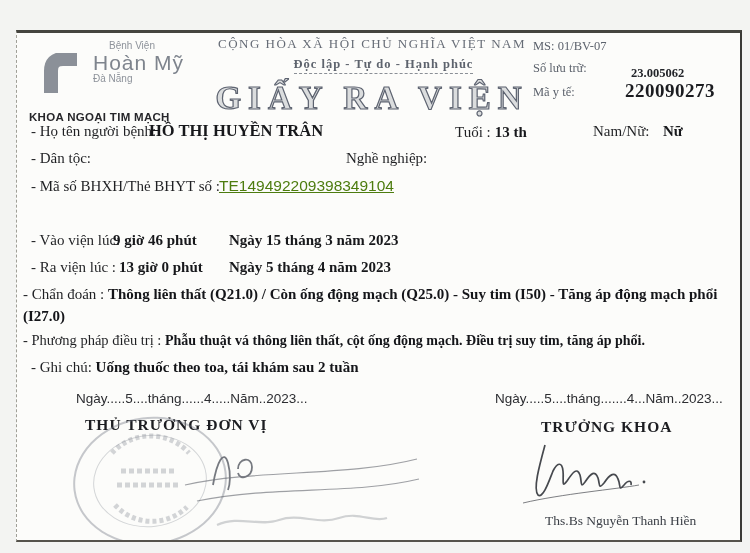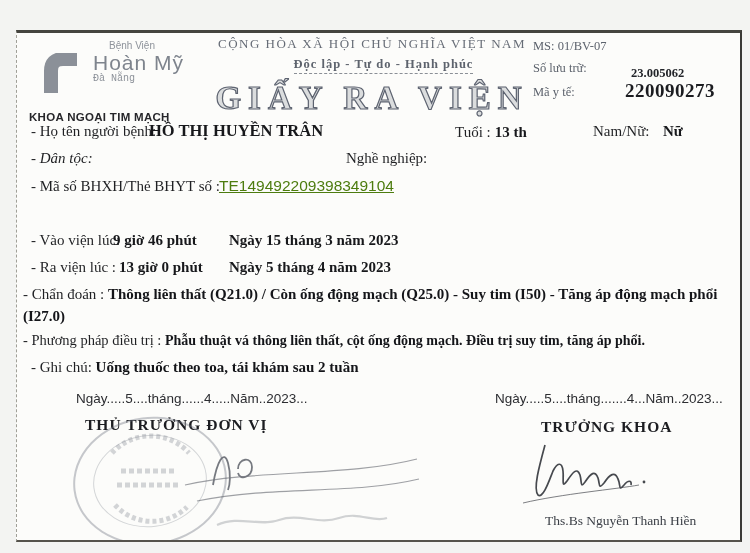--- a/index.html
+++ b/index.html
@@ -17,21 +17,21 @@
     border-right:2px solid #3a3a36;
     border-bottom:2px solid #55534c;
     border-left:1px dashed #a0a098;
     overflow:hidden;
   }
   .abs{position:absolute;}
   
   .hosp-logo-text{color:#858b93;line-height:1.05;}
   .hosp-line1{font-size:10px;font-family:"Liberation Sans",sans-serif;color:#8d929a;padding-left:16px;}
   .hosp-line2{font-size:21px;font-family:"Liberation Sans",sans-serif;color:#7e848d;letter-spacing:1px;}
-  .hosp-line3{font-size:10px;font-family:Liberation Mono, monospace;color:#8d929a;}
+  .hosp-line3{font-size:10px;font-family:Liberation Sans, sans-serif;color:#8d929a;}
   .dept{font-family:"Liberation Sans",sans-serif;font-weight:bold;font-size:11.5px;color:#26262a;letter-spacing:.3px;}
   .nat1{font-size:13px;color:#666c76;letter-spacing:1.5px;white-space:nowrap;}
   .nat2{font-size:12.5px;color:#5d636d;font-weight:bold;letter-spacing:1px;padding-bottom:2px;border-bottom:1px dashed #8a8f96;}
   .doc-title{
     font-size:33px;font-weight:bold;letter-spacing:7px;
     color:rgba(120,126,138,.25);
     -webkit-text-stroke:1.2px #5d6370;
     white-space:nowrap;
   }
   .meta-label{font-size:12.5px;color:#5c626c;}
@@ -103,21 +103,21 @@
     <span class="abs lab" style="left:14px;">- Họ tên người bệnh:</span>
     <span class="abs" style="left:438px;">
       <span class="lab">Tuổi :</span>
       <span class="val">13 th</span>
     </span>
     <span class="abs lab" style="left:576px;">Nam/Nữ:</span>
     <span class="abs val" style="left:646px;">Nữ</span>
   </div>
 
   <div class="abs" style="left:0;top:117px;width:723px;height:22px;">
-    <span class="abs lab" style="left:14px;font-style:italic;">- Dân tộc:</span>
+    <span class="abs lab" style="left:14px;">- Dân tộc:</span>
     <span class="abs lab" style="left:329px;">Nghề nghiệp:</span>
   </div>
 
   <div class="abs" style="left:0;top:145px;width:723px;height:22px;">
     <span class="abs lab" style="left:14px;">- Mã số BHXH/Thẻ BHYT số :</span>
     <span class="abs val-sans" style="left:202px;top:-1px;">TE149492209398349104</span>
   </div>
 
 
   <div class="abs" style="left:0;top:199px;width:723px;height:22px;">

